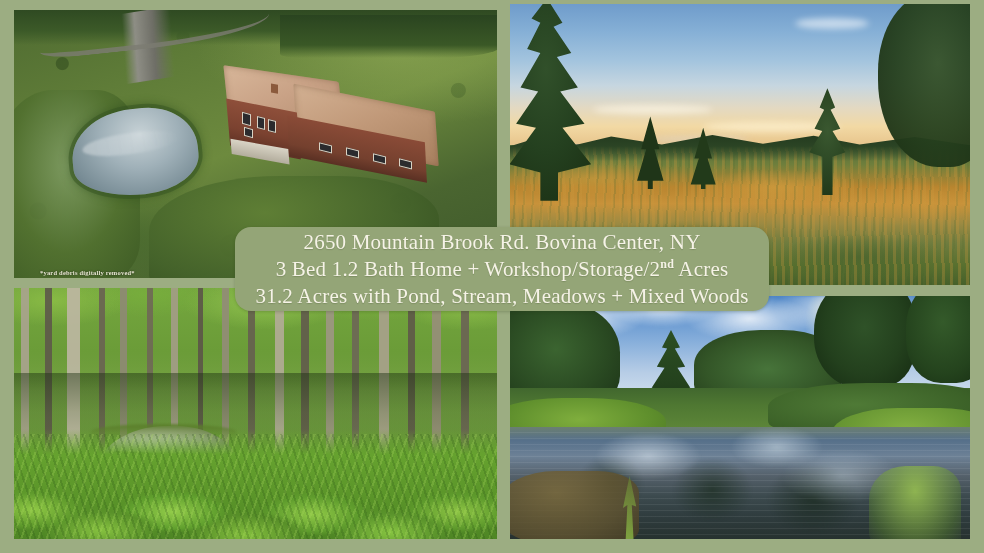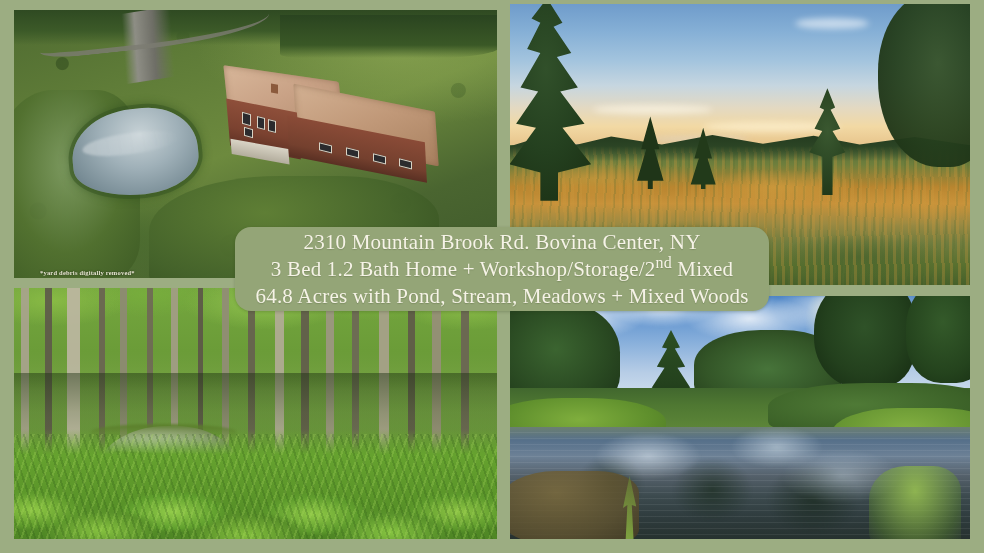--- a/index.html
+++ b/index.html
@@ -443,21 +443,21 @@
   }
   .caption-line {
     color: #f6f3e7;
     font-family: "Liberation Serif", serif;
     font-size: 21px;
     line-height: 26px;
     letter-spacing: .2px;
     white-space: nowrap;
     text-shadow: 0 1px 1px rgba(60,75,40,.25);
   }
-  .caption-line sup { font-size: 16px; vertical-align: super; line-height: 0; }
+  .caption-line sup { font-size: 12px; vertical-align: super; line-height: 0; font-weight: bold; }
 
   
   .disclaimer {
     position: absolute;
     left: 26px;
     top: 259px;
     font-family: "Liberation Serif", serif;
     font-size: 6.5px;
     font-weight: bold;
     color: #e8e6d2;
@@ -548,18 +548,18 @@
     <div class="pr-grass-r"></div>
     <div class="pr-water"></div>
     <div class="pr-reflect"></div>
     <div class="pr-water-lines"></div>
     <div class="pr-mud-l"></div>
     <div class="pr-weeds-fg"></div>
     <div class="pr-weeds-fg2"></div>
   </div>
 
   <div class="caption-box">
-    <div class="caption-line">2310 Mountain Brook Rd. Bovina Center, NY</div>
-    <div class="caption-line"><span>3 Bed 1.2 Bath Home + Workshop/Storage/2</span><sup>nd</sup><span> Mixed</span></div>
-    <div class="caption-line">64.8 Acres with Pond, Stream, Meadows + Mixed Woods</div>
+    <div class="caption-line">2650 Mountain Brook Rd. Bovina Center, NY</div>
+    <div class="caption-line"><span>3 Bed 1.2 Bath Home + Workshop/Storage/2</span><sup>nd</sup><span> Acres</span></div>
+    <div class="caption-line">31.2 Acres with Pond, Stream, Meadows + Mixed Woods</div>
   </div>
 
 </div>
 
 </body></html>

